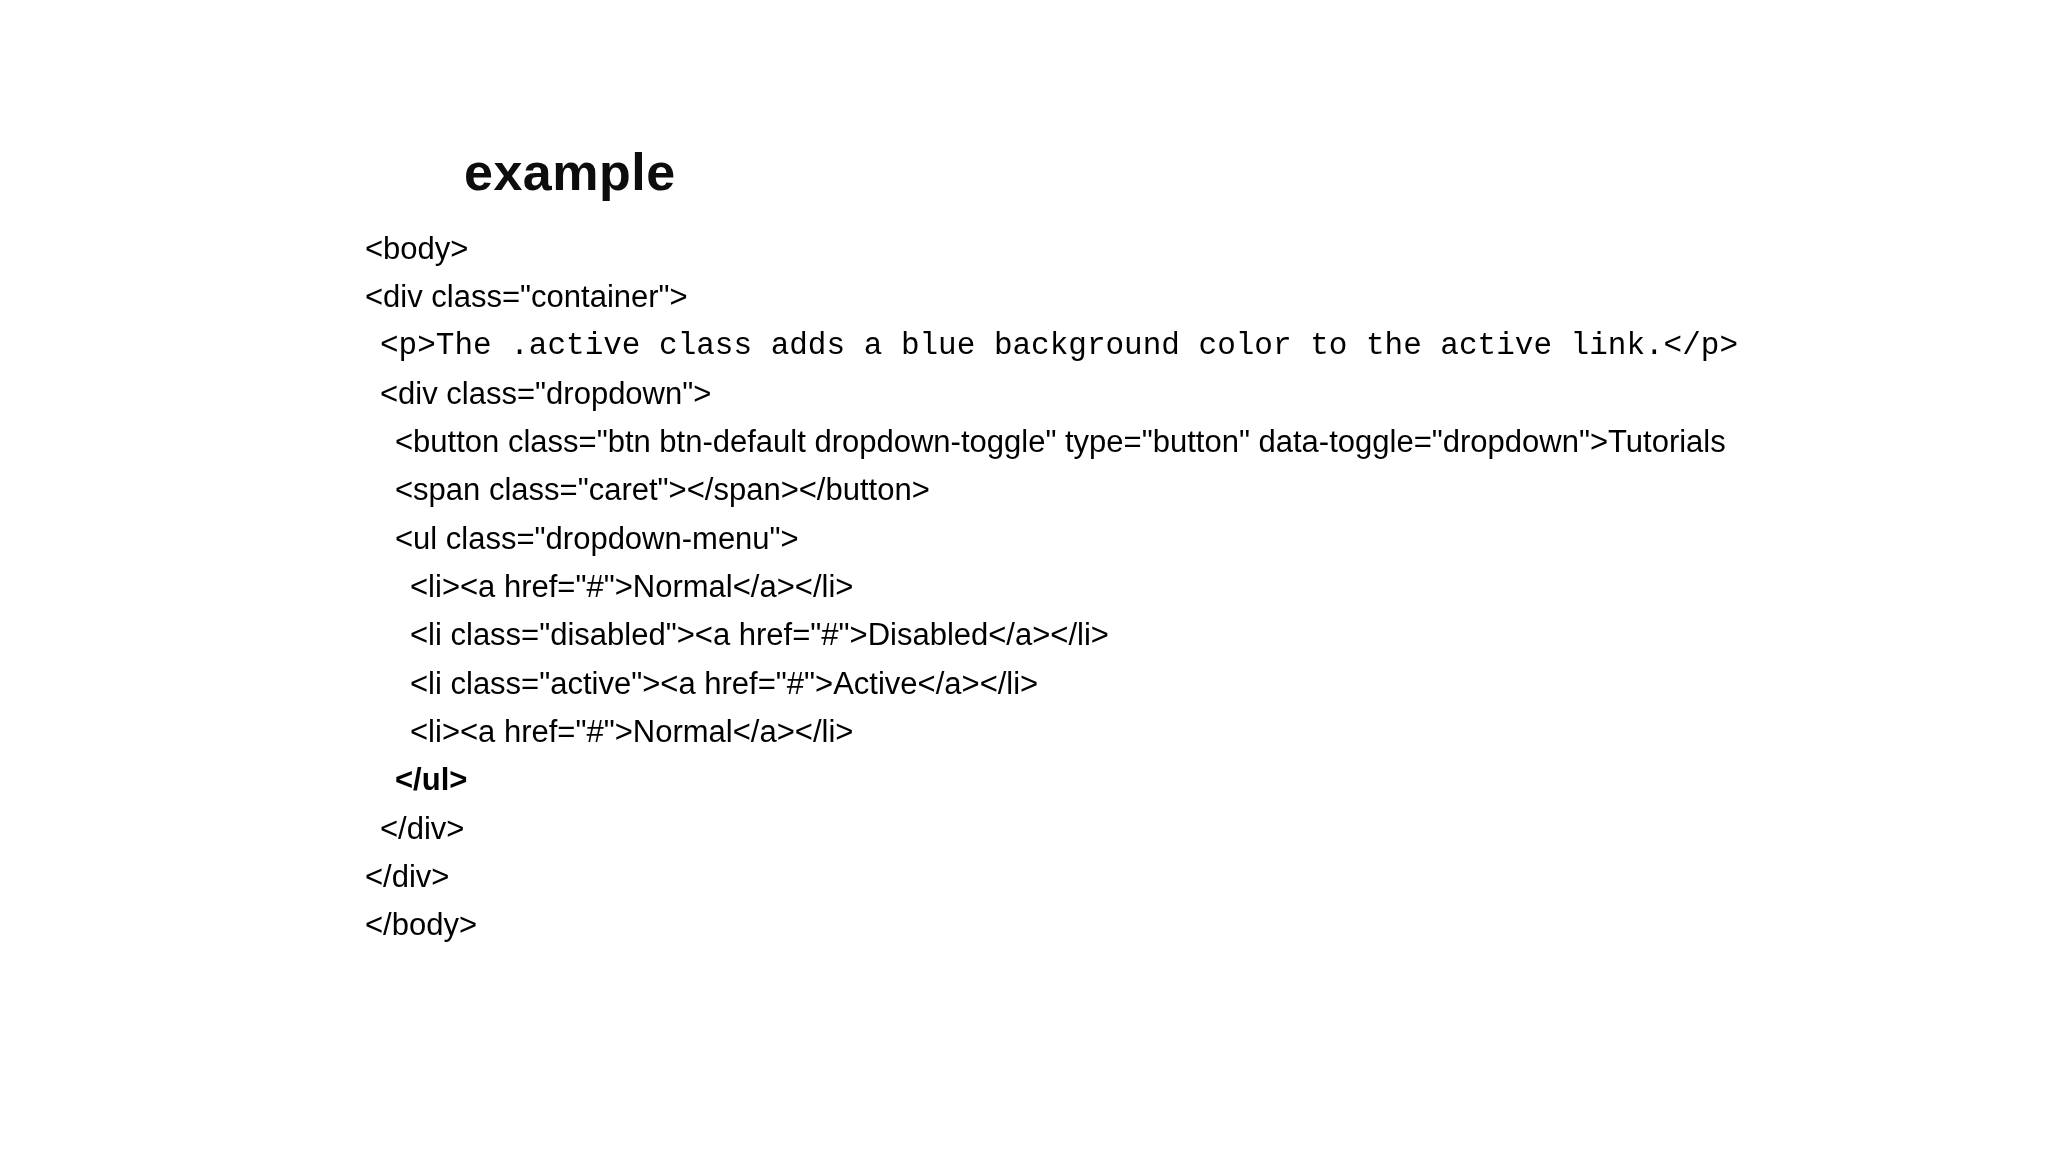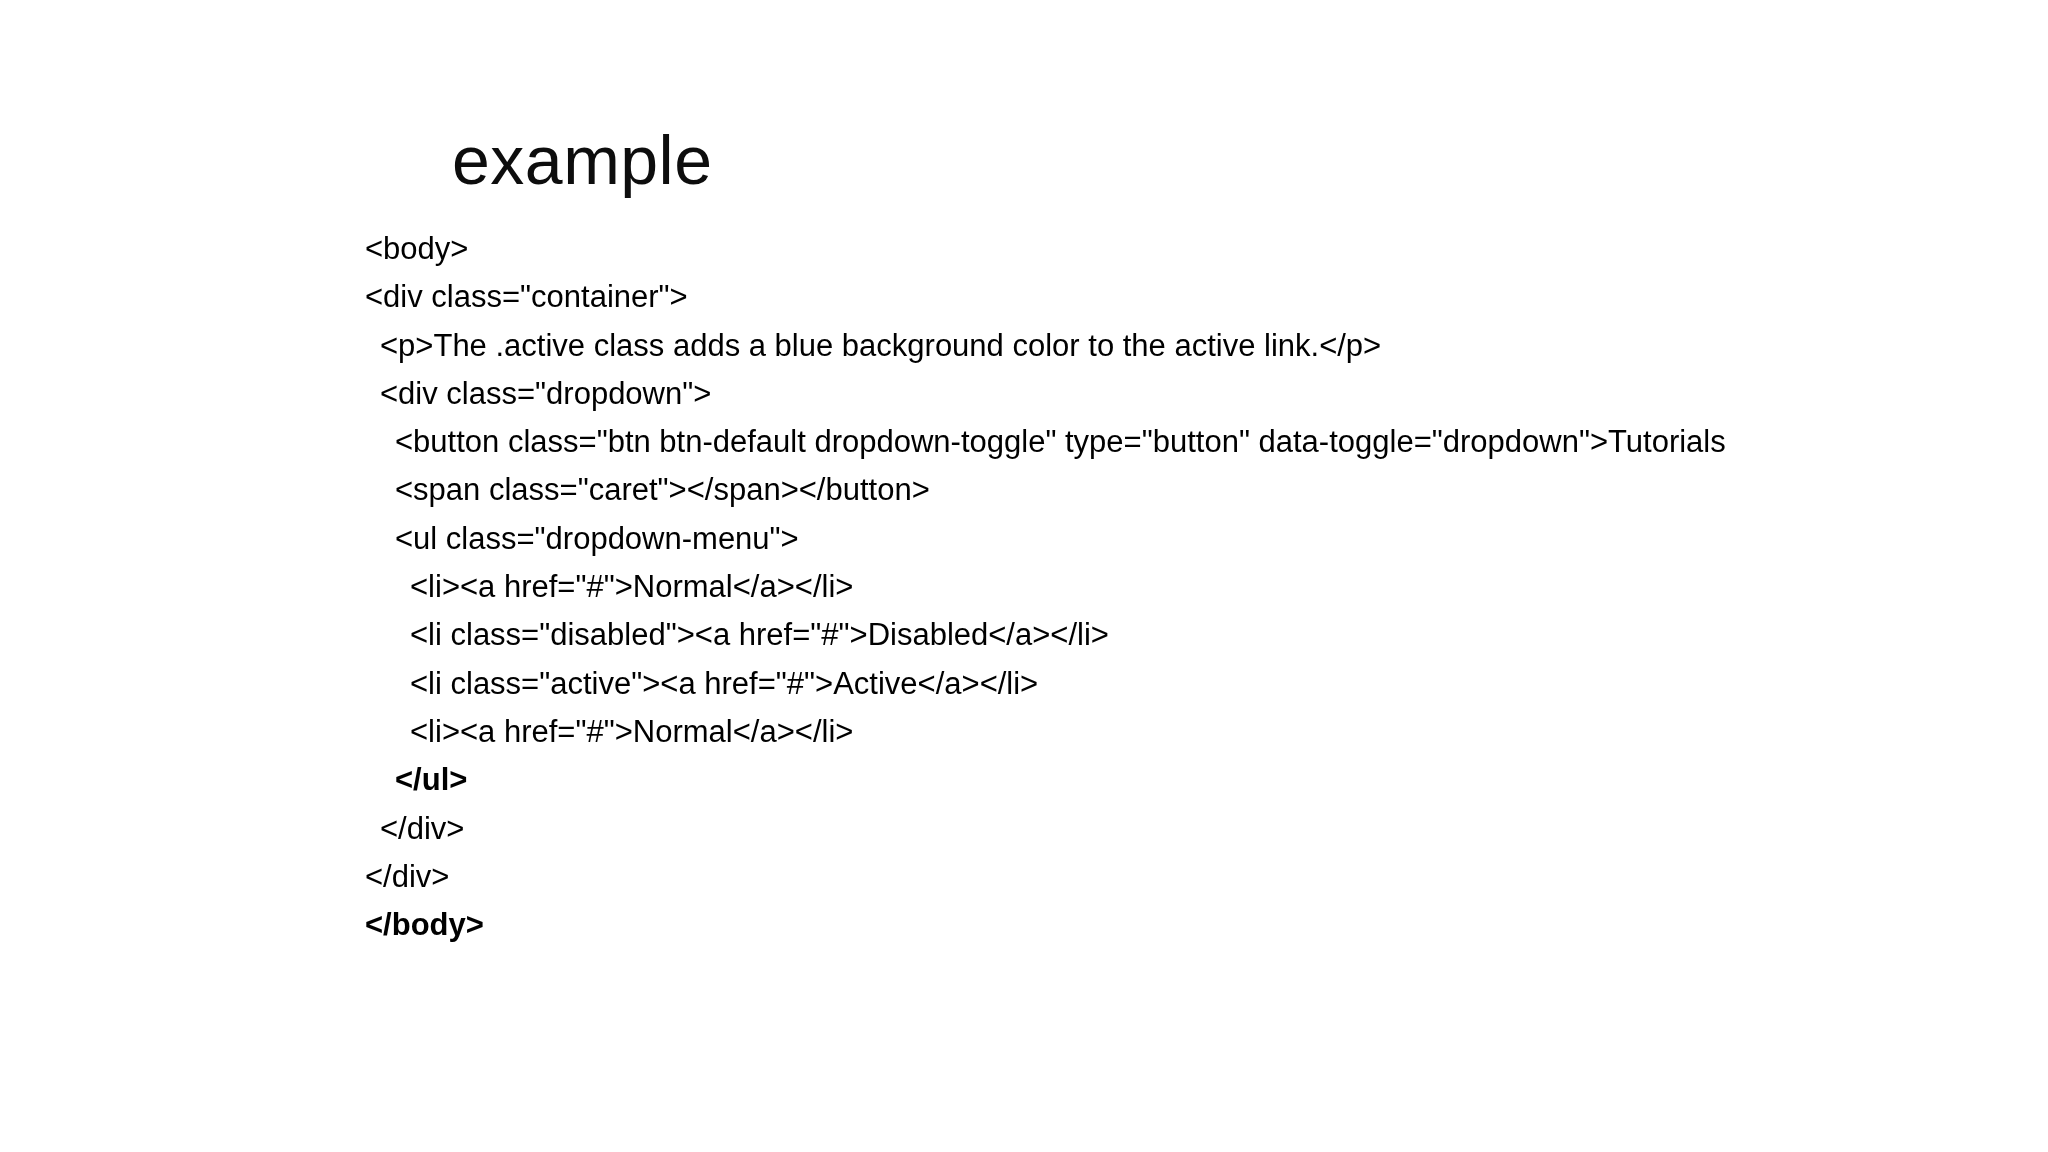--- a/index.html
+++ b/index.html
@@ -15,24 +15,24 @@
     font-family: "Liberation Sans", sans-serif;
   }
   .slide {
     position: absolute;
     inset: 0;
   }
   .title {
     position: absolute;
     left: 452px;
     top: 120px;
-    margin: 0;
-    font-size: 68px;
+    margin: 12px;
+    font-size: 52px;
     line-height: 80px;
-    font-weight: 400;
+    font-weight: 700;
     letter-spacing: 0.5px;
     color: #0d0d0d;
     white-space: pre;
   }
   .code {
     position: absolute;
     left: 365px;
     top: 225px;
     color: #000000;
     font-size: 31px;
@@ -44,27 +44,27 @@
   }
 </style>
 </head>
 <body style="background: rgb(255, 255, 255);">
 
 <div class="slide">
   <h1 class="title" style="color: rgb(13, 13, 13);">example</h1>
   <div class="code" id="code-block" style="color: rgb(0, 0, 0);">
       <div class="code-line" style="padding-left: 0px;">&lt;body&gt;</div>
       <div class="code-line" style="padding-left: 0px;">&lt;div class="container"&gt;</div>
-      <div class="code-line" style="padding-left: 15px;">&lt;p&gt;The .active class adds a blue background color to the active link.&lt;/p&gt;</div>
+      <div class="code-line" style="padding-left: 15px; font-family: Liberation Mono, monospace;">&lt;p&gt;The .active class adds a blue background color to the active link.&lt;/p&gt;</div>
       <div class="code-line" style="padding-left: 15px;">&lt;div class="dropdown"&gt;</div>
       <div class="code-line" style="padding-left: 30px;">&lt;button class="btn btn-default dropdown-toggle" type="button" data-toggle="dropdown"&gt;Tutorials</div>
       <div class="code-line" style="padding-left: 30px;">&lt;span class="caret"&gt;&lt;/span&gt;&lt;/button&gt;</div>
       <div class="code-line" style="padding-left: 30px;">&lt;ul class="dropdown-menu"&gt;</div>
       <div class="code-line" style="padding-left: 45px;">&lt;li&gt;&lt;a href="#"&gt;Normal&lt;/a&gt;&lt;/li&gt;</div>
       <div class="code-line" style="padding-left: 45px;">&lt;li class="disabled"&gt;&lt;a href="#"&gt;Disabled&lt;/a&gt;&lt;/li&gt;</div>
       <div class="code-line" style="padding-left: 45px;">&lt;li class="active"&gt;&lt;a href="#"&gt;Active&lt;/a&gt;&lt;/li&gt;</div>
       <div class="code-line" style="padding-left: 45px;">&lt;li&gt;&lt;a href="#"&gt;Normal&lt;/a&gt;&lt;/li&gt;</div>
       <div class="code-line" style="padding-left: 30px; font-weight: bold;">&lt;/ul&gt;</div>
       <div class="code-line" style="padding-left: 15px;">&lt;/div&gt;</div>
       <div class="code-line" style="padding-left: 0px;">&lt;/div&gt;</div>
-      <div class="code-line" style="padding-left: 0px; font-weight: bold;">&lt;/body&gt;</div>
+      <div class="code-line" style="padding-left: 0px;">&lt;/body&gt;</div>
     </div>
 </div>
 
 </body></html>

